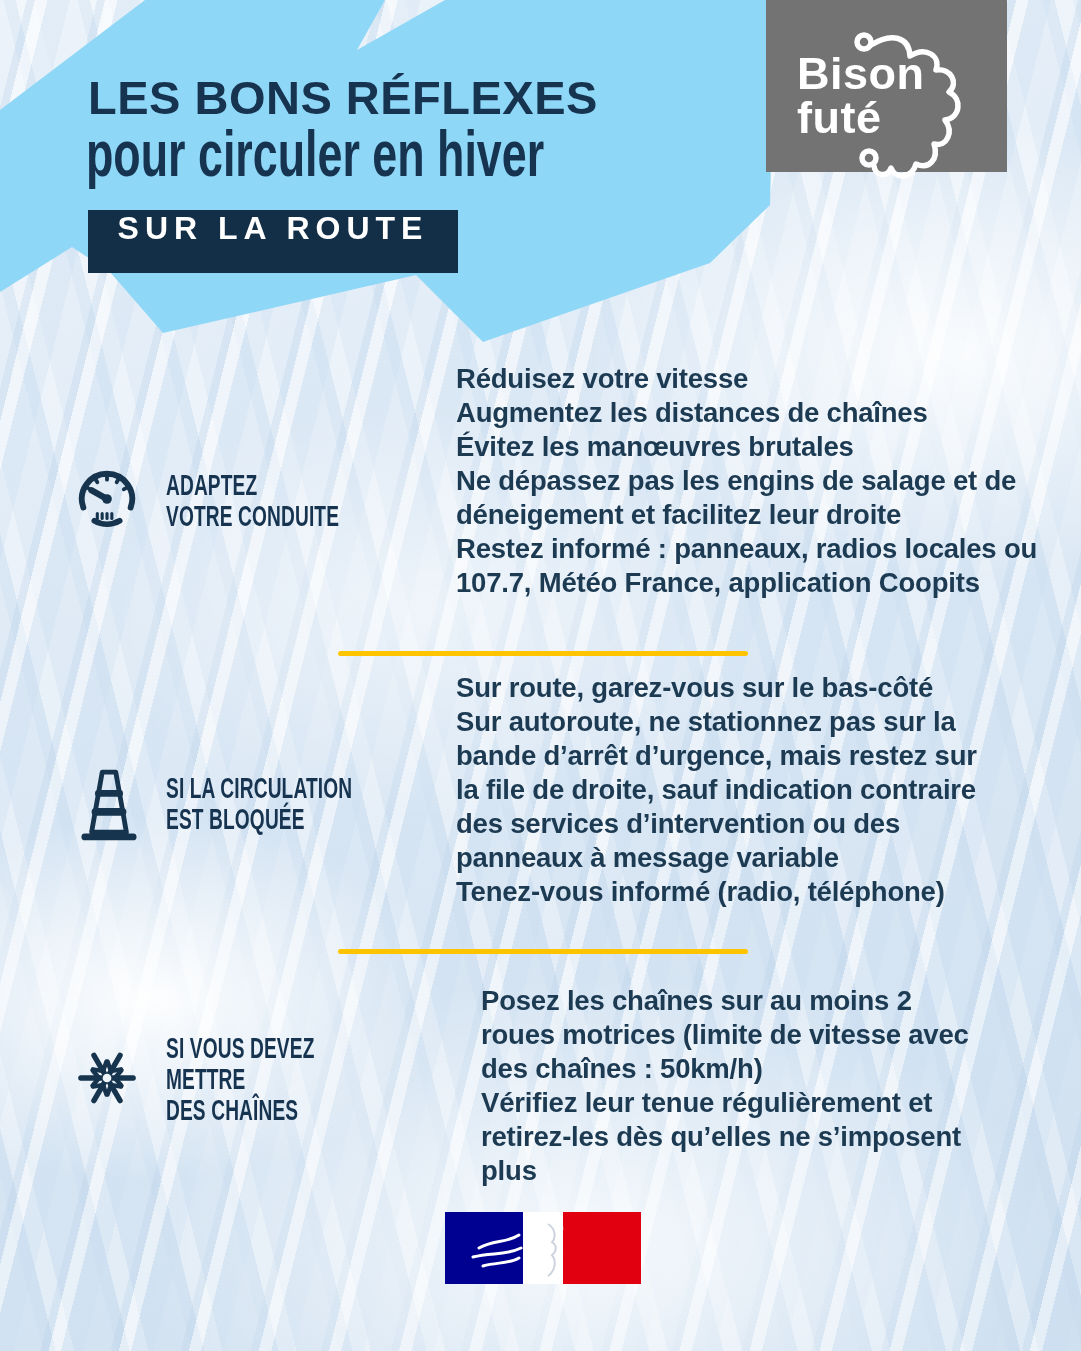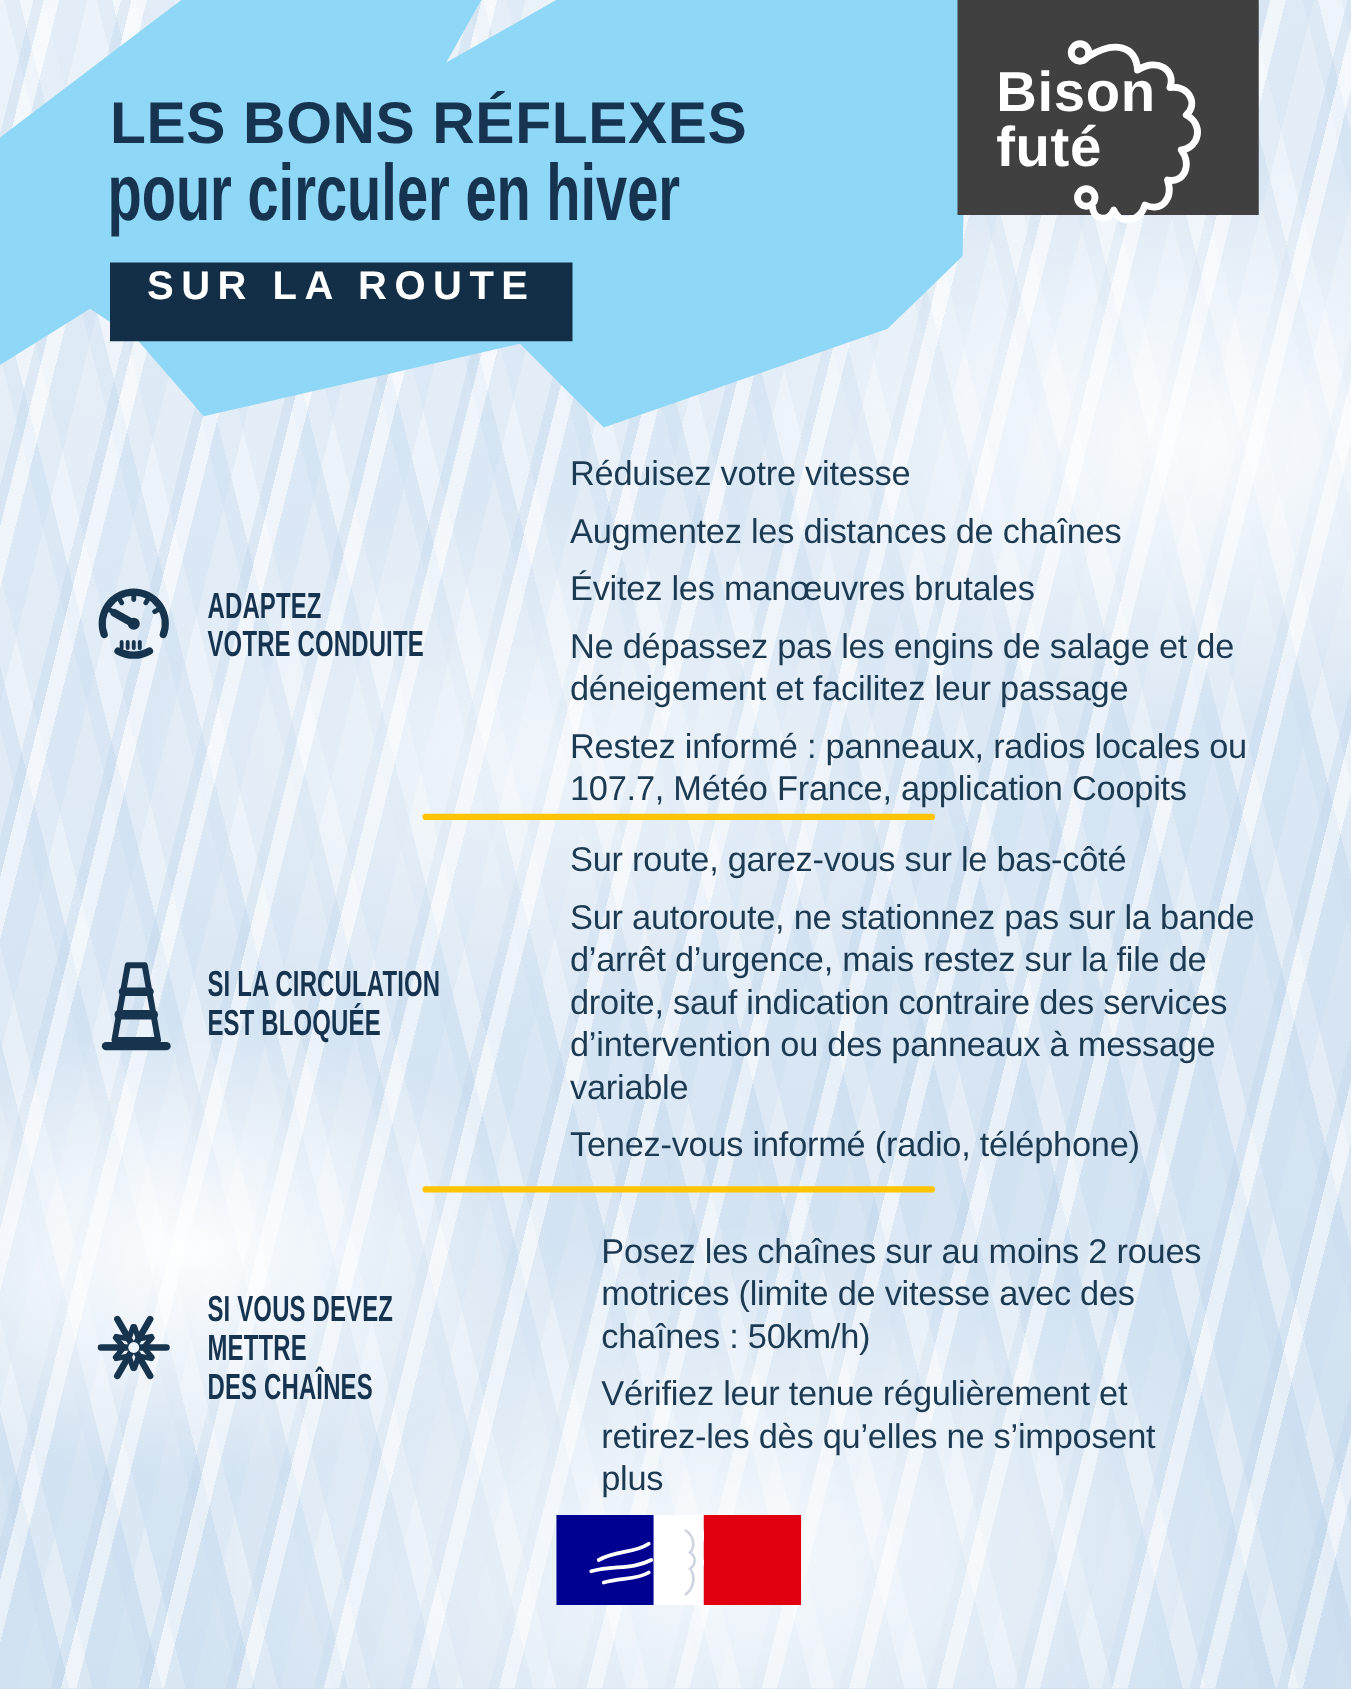--- a/index.html
+++ b/index.html
@@ -29,35 +29,35 @@
   .title2{
     position:absolute;left:86px;top:121px;
     font-size:64px;font-weight:bold;color:#163350;line-height:1.05;
     transform:scaleX(.70);transform-origin:left top;white-space:nowrap;
   }
   .badge{
     position:absolute;left:88px;top:210px;width:370px;height:63px;
     background:#132F47;color:#fff;display:flex;align-items:flex-start;justify-content:center;
     font-size:32px;font-weight:bold;letter-spacing:6px;white-space:nowrap;
   }
-  .brand-box{position:absolute;left:766px;top:0;width:241px;height:172px;background:#404040;}
+  .brand-box{position:absolute;left:766px;top:0;width:241px;height:172px;background:#737373;}
   .brand-text{
     position:absolute;left:31px;top:52px;color:#fff;font-weight:bold;
     font-size:45px;line-height:44px;letter-spacing:.5px;
   }
   .bison-svg{position:absolute;left:80px;top:28px;}
   .sec-icon{position:absolute;}
   .sec-title{
     position:absolute;left:166px;color:#163350;font-weight:bold;
     font-size:29px;line-height:31px;letter-spacing:.2px;
     transform:scaleX(.66);transform-origin:left top;white-space:nowrap;
   }
   .items{
-    position:absolute;left:456px;display:flex;flex-direction:column;gap:12px;
-    color:#1C3A52;font-weight:normal;font-size:27.5px;line-height:34px;letter-spacing:-.2px;
+    position:absolute;left:456px;display:flex;flex-direction:column;gap:0;
+    color:#1C3A52;font-weight:bold;font-size:27.5px;line-height:34px;letter-spacing:-.2px;
   }
   .items.s1{top:362px;width:595px;}
   .items.s2{top:671px;width:548px;}
   .items.s3{top:984px;width:500px;margin-left:25px;}
   .divider{position:absolute;left:338px;width:410px;height:5px;background:#FFC400;border-radius:3px;}
   .divider.d1{top:651px;}
   .divider.d2{top:949px;}
   .footer-logo{position:absolute;left:445px;top:1212px;}
 </style>
 </head>
@@ -113,21 +113,21 @@
     <circle cx="32" cy="32" r="5" fill="#16344E"></circle>
   </svg>
   <div class="sec-title" style="top:470px;">
     <div>ADAPTEZ</div>
     <div>VOTRE CONDUITE</div>
   </div>
   <div class="items s1">
     <div>Réduisez votre vitesse</div>
     <div>Augmentez les distances de chaînes</div>
     <div>Évitez les manœuvres brutales</div>
-    <div>Ne dépassez pas les engins de salage et de déneigement et facilitez leur passage</div>
+    <div>Ne dépassez pas les engins de salage et de déneigement et facilitez leur droite</div>
     <div>Restez informé : panneaux, radios locales ou 107.7, Météo France, application Coopits</div>
   </div>
 
   <div class="divider d1"></div>
 
   <svg class="sec-icon" style="left:80px;top:766px;" width="58" height="78" viewBox="0 0 60 80">
     <g fill="none" stroke="#16344E" stroke-linejoin="round" stroke-linecap="round">
       <path d="M23,6 L37,6 L48,68 L12,68 Z" stroke-width="5"></path>
       <line x1="19" y1="28" x2="41" y2="28" stroke-width="7"></line>
       <line x1="16" y1="47" x2="44" y2="47" stroke-width="8"></line>

